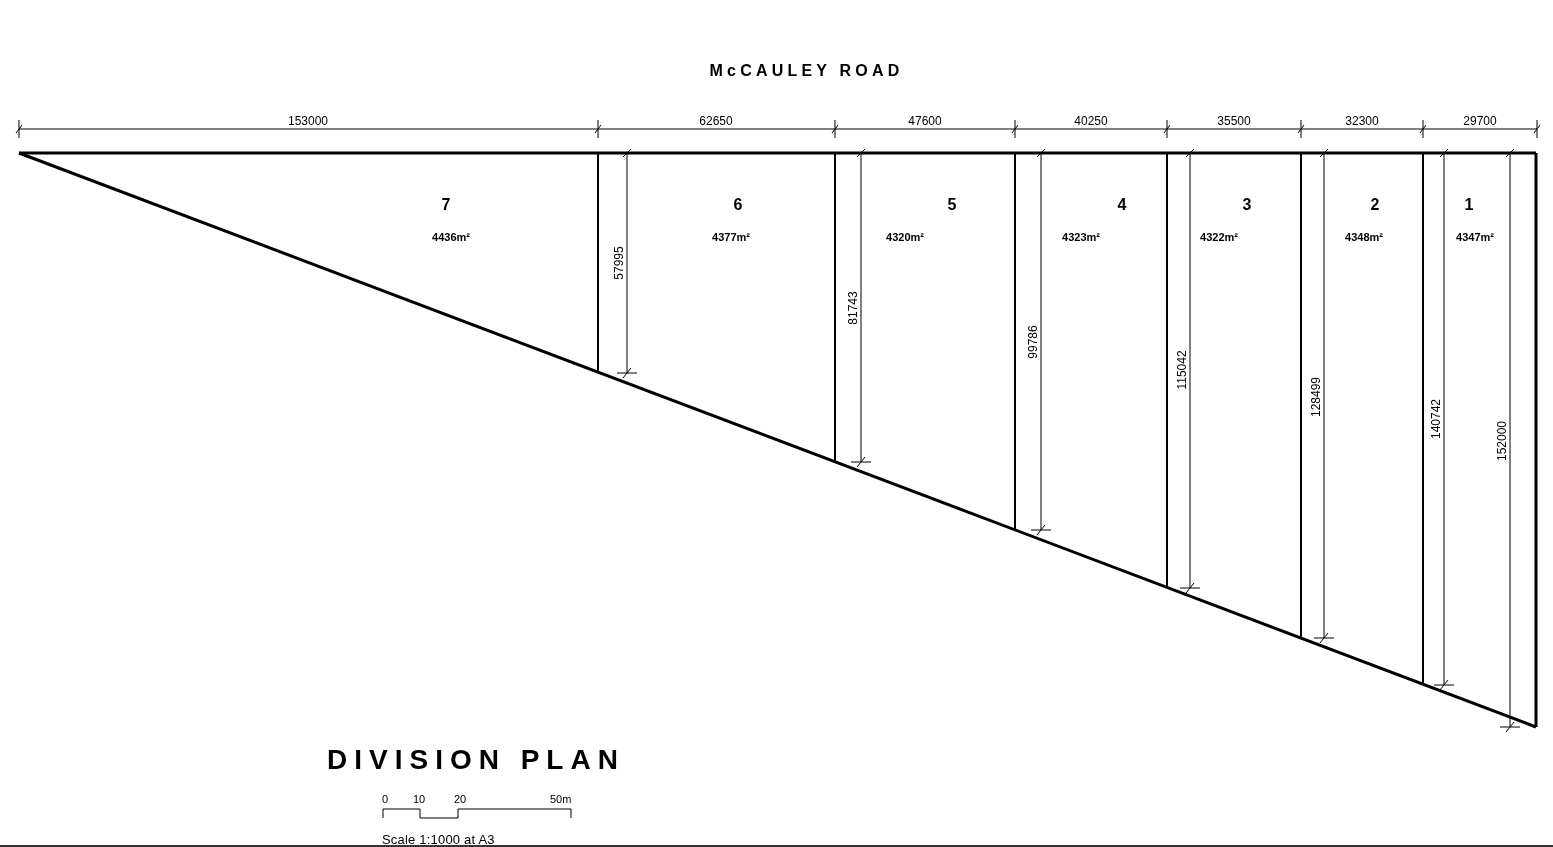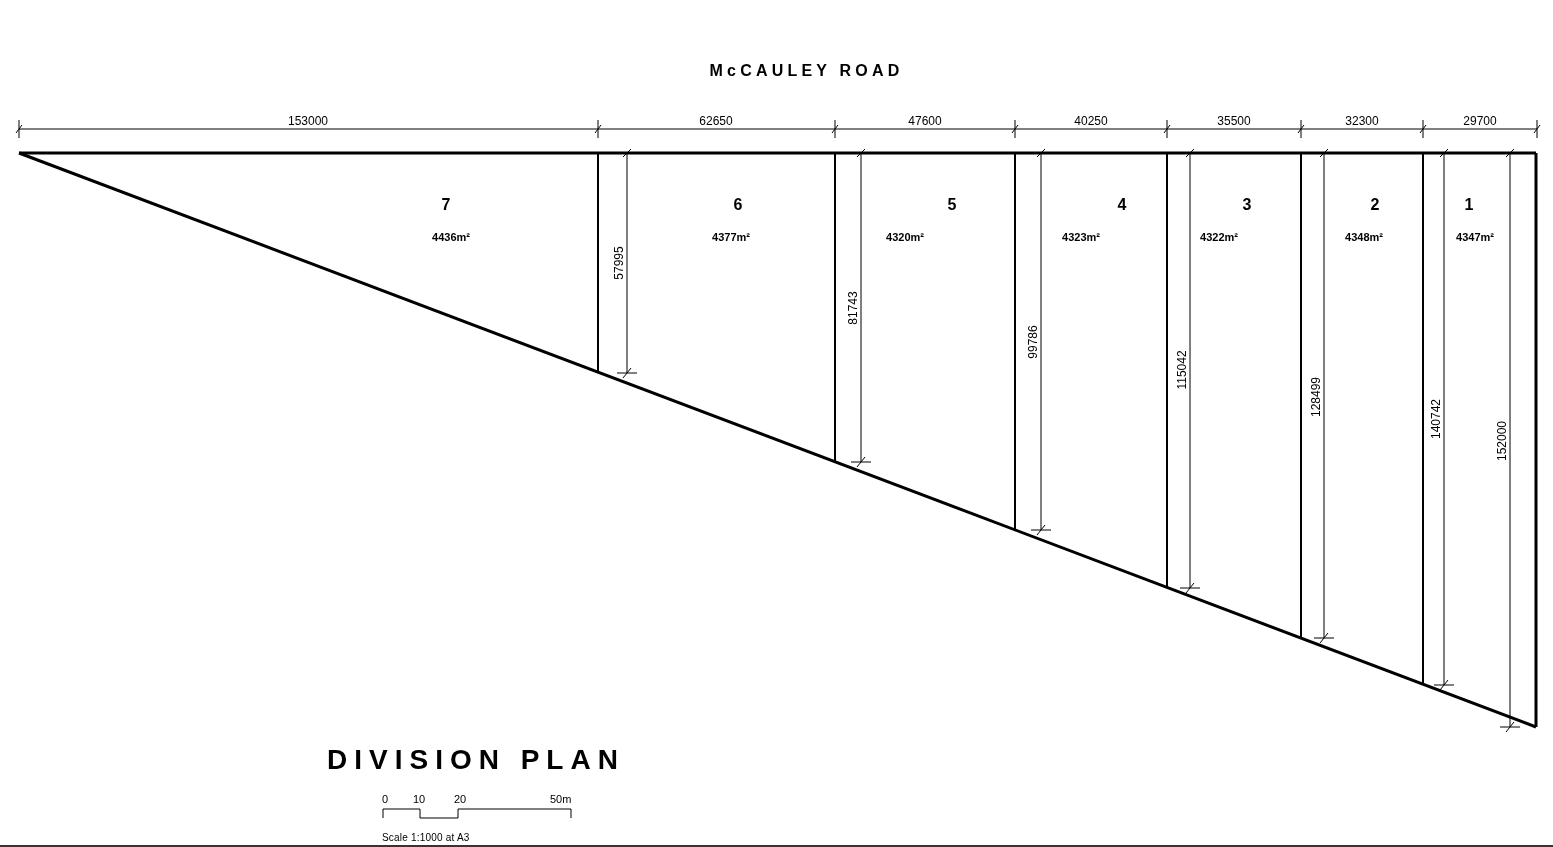--- a/index.html
+++ b/index.html
@@ -1,20 +1,20 @@
 <!DOCTYPE html>
 <html><head>
 <meta charset="utf-8">
 <style>
   html, body { margin:0; padding:0; background:#ffffff; }
   body { width:1553px; height:847px; position:relative; overflow:hidden; font-family:"Liberation Sans", sans-serif; color:#000; }
   svg.plan { position:absolute; left:0; top:0; }
   .road-title { position:absolute; left:0; width:1553px; top:62px; text-align:center; font-family:"Liberation Sans", sans-serif; font-weight:bold; font-size:16px; letter-spacing:4.2px; padding-left:60px; box-sizing:border-box; }
   .plan-title { position:absolute; left:327px; top:744px; font-family:"Liberation Sans", sans-serif; font-weight:bold; font-size:28px; letter-spacing:7px; }
-  .scale-text { position:absolute; left:382px; top:832px; font-size:10px; font-family:"Liberation Sans", sans-serif; letter-spacing:0.2px; }
+  .scale-text { position:absolute; left:382px; top:832px; font-size:13px; font-family:"Liberation Sans", sans-serif; letter-spacing:0.2px; }
   .bottom-bar { position:absolute; left:0; top:845px; width:1553px; height:2px; background:#3a3230; }
 </style>
 </head>
 <body>
 
 <div class="road-title">McCAULEY ROAD</div>
 
 <svg class="plan" width="1553" height="847" viewBox="0 0 1553 847" xmlns="http://www.w3.org/2000/svg">
 
   <g stroke="#000" stroke-width="1">

